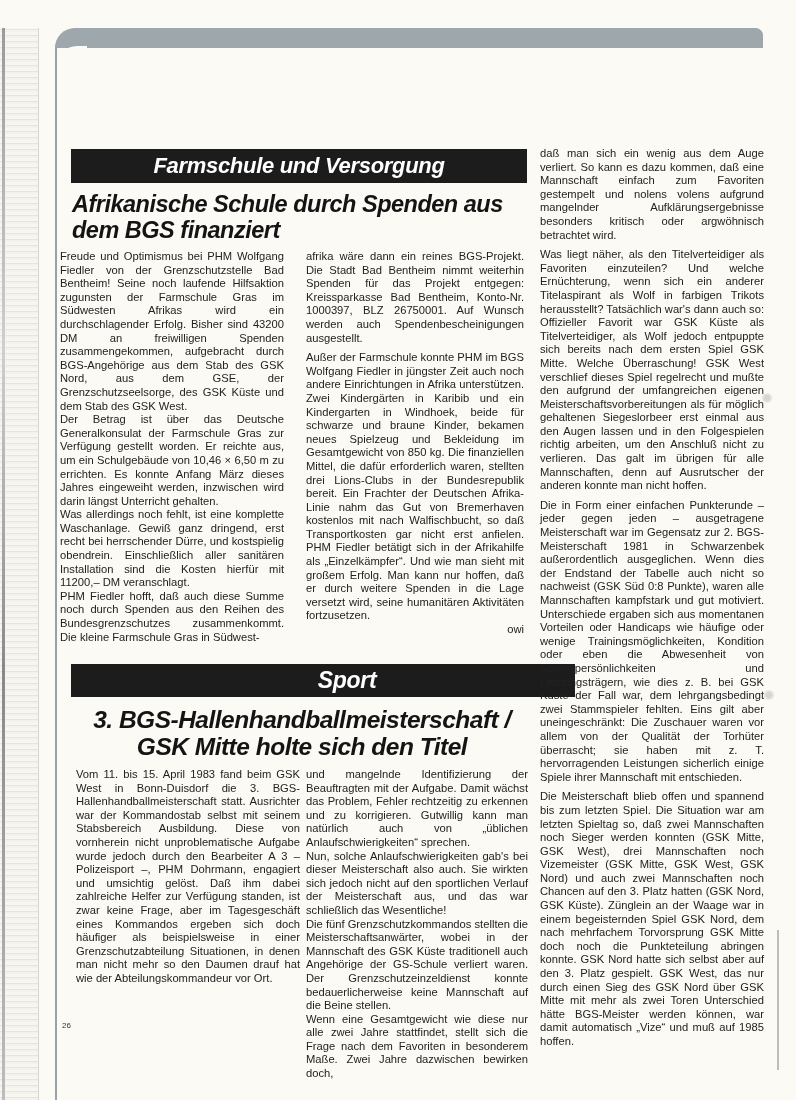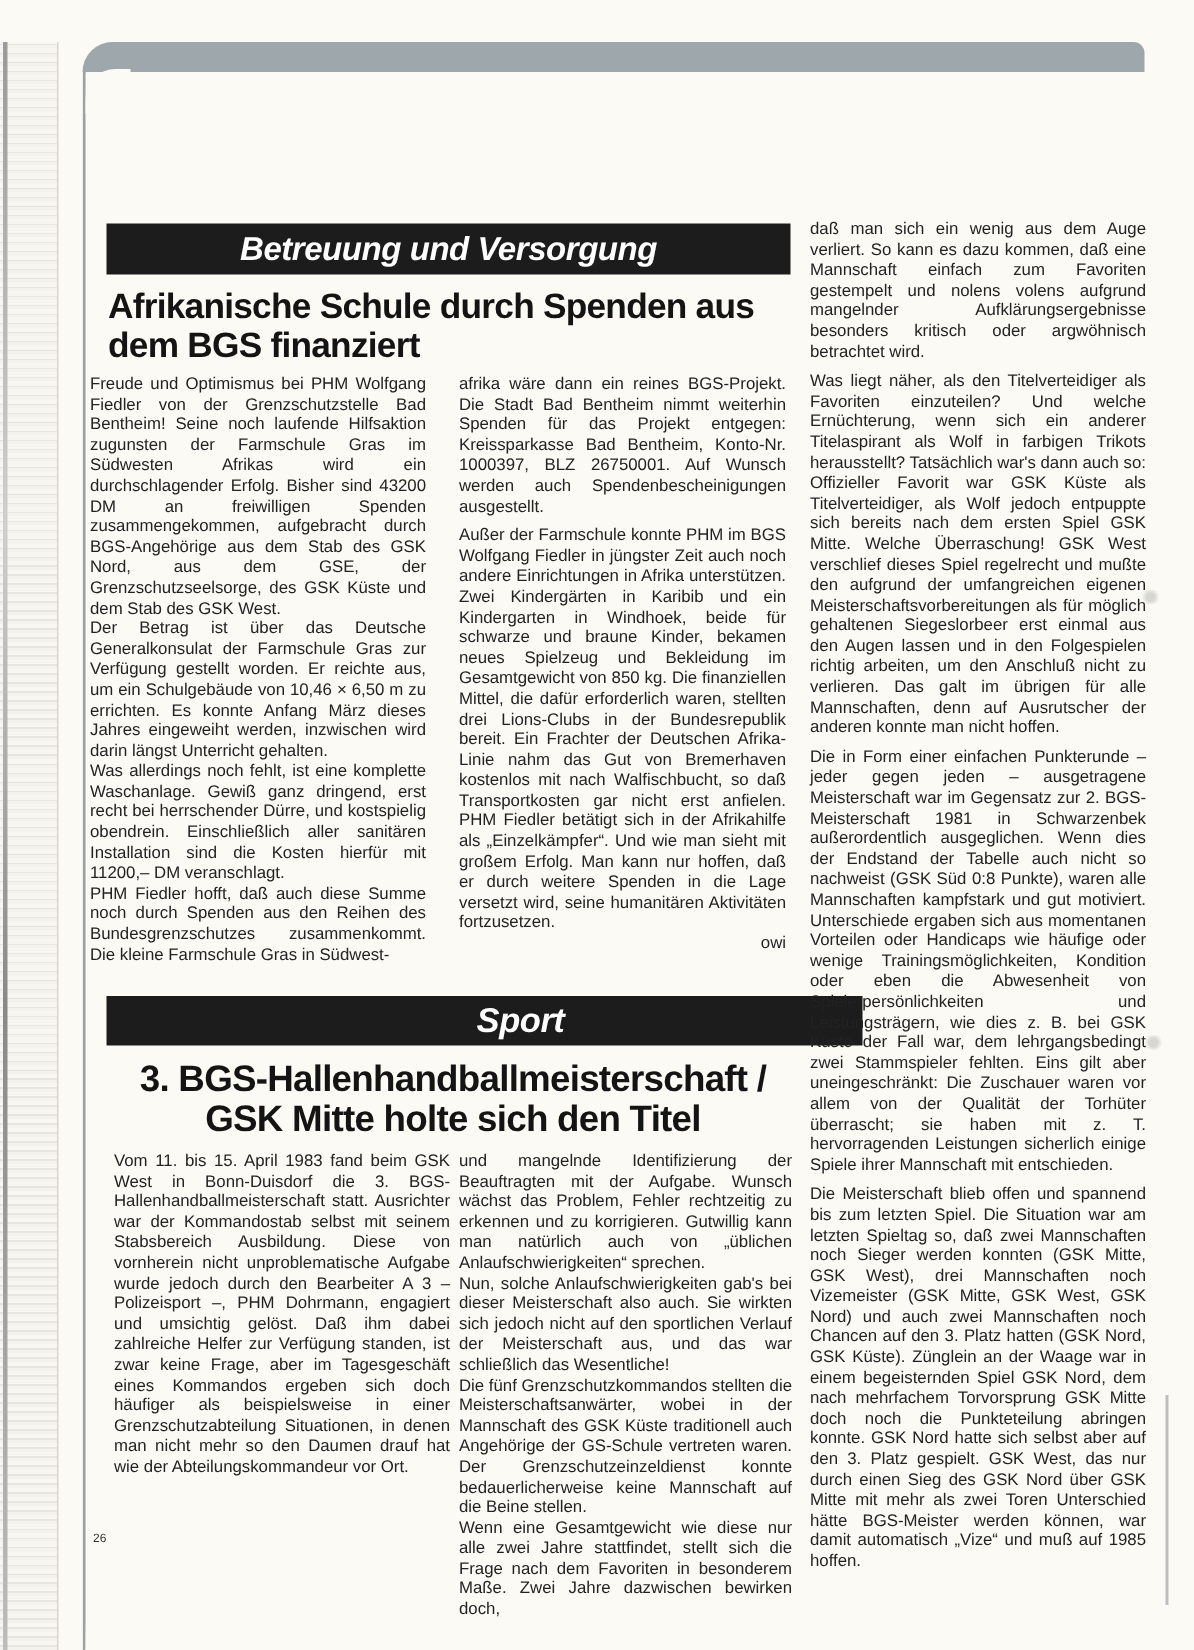--- a/index.html
+++ b/index.html
@@ -35,21 +35,21 @@
   }
   .section-bar {
     position: absolute; background: #1c1c1c; color: #fff;
     font-weight: bold; font-style: italic; text-align: center;
     font-family: "Liberation Sans", sans-serif;
     letter-spacing: -0.3px;
   }
   .bar-care { left: 71px; top: 149px; width: 456px; height: 34px; line-height: 34px; font-size: 22px; }
   .bar-sport { left: 71px; top: 664px; width: 456px; height: 33px; line-height: 33px; font-size: 23px; padding-left: 48px; }
   .headline {
-    position: absolute; font-weight: bold; 
+    position: absolute; font-weight: bold; font-style: italic;
     font-size: 23.5px; line-height: 26px; color: #141414; letter-spacing: -0.5px;
   }
   .hl-care { left: 72px; top: 191px; width: 460px; }
   .hl-sport { left: 72px; top: 706px; width: 460px; font-size: 24.5px; line-height: 27px; text-align: center; }
   .col {
     position: absolute; font-size: 11.2px; line-height: 13.6px;
     text-align: justify; hyphens: manual; color: #222;
   }
   .col p { margin: 0; }
   .col p.gap { margin-top: 6px; }
@@ -68,21 +68,21 @@
   .speck { position: absolute; width: 14px; height: 10px; border-radius: 50%;
     background: radial-gradient(circle, #d7d7d2 0 30%, transparent 70%); }
 </style>
 </head>
 <body>
 
 <div class="edge-strip"></div>
 <div class="page-frame"></div>
 <div class="top-band"></div>
 
-<div class="section-bar bar-care">Betreuung und Versorgung</div>
+<div class="section-bar bar-care">Farmschule und Versorgung</div>
 <div class="headline hl-care">Afrikanische Schule durch Spenden aus dem BGS finanziert</div>
 
 <div class="col c1a">
   <p>Freude und Optimismus bei PHM Wolfgang Fiedler von der Grenzschutzstelle Bad Bentheim! Seine noch laufende Hilfsaktion zugunsten der Farmschule Gras im Südwesten Afrikas wird ein durchschlagender Erfolg. Bisher sind 43200 DM an freiwilligen Spenden zusammengekommen, aufgebracht durch BGS-Angehörige aus dem Stab des GSK Nord, aus dem GSE, der Grenzschutzseelsorge, des GSK Küste und dem Stab des GSK West.</p>
   <p>Der Betrag ist über das Deutsche Generalkonsulat der Farmschule Gras zur Verfügung gestellt worden. Er reichte aus, um ein Schulgebäude von 10,46 × 6,50 m zu errichten. Es konnte Anfang März dieses Jahres eingeweiht werden, inzwischen wird darin längst Unterricht gehalten.</p>
   <p>Was allerdings noch fehlt, ist eine komplette Waschanlage. Gewiß ganz dringend, erst recht bei herrschender Dürre, und kostspielig obendrein. Einschließlich aller sanitären Installation sind die Kosten hierfür mit 11200,– DM veranschlagt.</p>
   <p>PHM Fiedler hofft, daß auch diese Summe noch durch Spenden aus den Reihen des Bundesgrenzschutzes zusammenkommt. Die kleine Farmschule Gras in Südwest-</p>
 </div>
 
 <div class="col c2a">
@@ -92,23 +92,23 @@
 </div>
 
 <div class="section-bar bar-sport">Sport</div>
 <div class="headline hl-sport">3. BGS-Hallenhandballmeisterschaft / GSK Mitte holte sich den Titel</div>
 
 <div class="col c1b">
   <p>Vom 11. bis 15. April 1983 fand beim GSK West in Bonn-Duisdorf die 3. BGS-Hallenhandballmeisterschaft statt. Ausrichter war der Kommandostab selbst mit seinem Stabsbereich Ausbildung. Diese von vornherein nicht unproblematische Aufgabe wurde jedoch durch den Bearbeiter A 3 – Polizeisport –, PHM Dohrmann, engagiert und umsichtig gelöst. Daß ihm dabei zahlreiche Helfer zur Verfügung standen, ist zwar keine Frage, aber im Tagesgeschäft eines Kommandos ergeben sich doch häufiger als beispielsweise in einer Grenzschutzabteilung Situationen, in denen man nicht mehr so den Daumen drauf hat wie der Abteilungskommandeur vor Ort.</p>
 </div>
 
 <div class="col c2b">
-  <p>und mangelnde Identifizierung der Beauftragten mit der Aufgabe. Wunsch wächst das Problem, Fehler rechtzeitig zu erkennen und zu korrigieren. Gutwillig kann man natürlich auch von „üblichen Anlaufschwierigkeiten“ sprechen.</p>
+  <p>und mangelnde Identifizierung der Beauftragten mit der Aufgabe. Damit wächst das Problem, Fehler rechtzeitig zu erkennen und zu korrigieren. Gutwillig kann man natürlich auch von „üblichen Anlaufschwierigkeiten“ sprechen.</p>
   <p>Nun, solche Anlaufschwierigkeiten gab's bei dieser Meisterschaft also auch. Sie wirkten sich jedoch nicht auf den sportlichen Verlauf der Meisterschaft aus, und das war schließlich das Wesentliche!</p>
-  <p>Die fünf Grenzschutzkommandos stellten die Meisterschaftsanwärter, wobei in der Mannschaft des GSK Küste traditionell auch Angehörige der GS-Schule vertreten waren. Der Grenzschutzeinzeldienst konnte bedauerlicherweise keine Mannschaft auf die Beine stellen.</p>
+  <p>Die fünf Grenzschutzkommandos stellten die Meisterschaftsanwärter, wobei in der Mannschaft des GSK Küste traditionell auch Angehörige der GS-Schule verliert waren. Der Grenzschutzeinzeldienst konnte bedauerlicherweise keine Mannschaft auf die Beine stellen.</p>
   <p>Wenn eine Gesamtgewicht wie diese nur alle zwei Jahre stattfindet, stellt sich die Frage nach dem Favoriten in besonderem Maße. Zwei Jahre dazwischen bewirken doch,</p>
 </div>
 
 <div class="col c3">
   <p>daß man sich ein wenig aus dem Auge verliert. So kann es dazu kommen, daß eine Mannschaft einfach zum Favoriten gestempelt und nolens volens aufgrund mangelnder Aufklärungsergebnisse besonders kritisch oder argwöhnisch betrachtet wird.</p>
   <p class="gap">Was liegt näher, als den Titelverteidiger als Favoriten einzuteilen? Und welche Ernüchterung, wenn sich ein anderer Titelaspirant als Wolf in farbigen Trikots herausstellt? Tatsächlich war's dann auch so: Offizieller Favorit war GSK Küste als Titelverteidiger, als Wolf jedoch entpuppte sich bereits nach dem ersten Spiel GSK Mitte. Welche Überraschung! GSK West verschlief dieses Spiel regelrecht und mußte den aufgrund der umfangreichen eigenen Meisterschaftsvorbereitungen als für möglich gehaltenen Siegeslorbeer erst einmal aus den Augen lassen und in den Folgespielen richtig arbeiten, um den Anschluß nicht zu verlieren. Das galt im übrigen für alle Mannschaften, denn auf Ausrutscher der anderen konnte man nicht hoffen.</p>
   <p class="gap">Die in Form einer einfachen Punkterunde – jeder gegen jeden – ausgetragene Meisterschaft war im Gegensatz zur 2. BGS-Meisterschaft 1981 in Schwarzenbek außerordentlich ausgeglichen. Wenn dies der Endstand der Tabelle auch nicht so nachweist (GSK Süd 0:8 Punkte), waren alle Mannschaften kampfstark und gut motiviert. Unterschiede ergaben sich aus momentanen Vorteilen oder Handicaps wie häufige oder wenige Trainingsmöglichkeiten, Kondition oder eben die Abwesenheit von Spielerpersönlichkeiten und Leistungsträgern, wie dies z. B. bei GSK Küste der Fall war, dem lehrgangsbedingt zwei Stammspieler fehlten. Eins gilt aber uneingeschränkt: Die Zuschauer waren vor allem von der Qualität der Torhüter überrascht; sie haben mit z. T. hervorragenden Leistungen sicherlich einige Spiele ihrer Mannschaft mit entschieden.</p>
   <p class="gap">Die Meisterschaft blieb offen und spannend bis zum letzten Spiel. Die Situation war am letzten Spieltag so, daß zwei Mannschaften noch Sieger werden konnten (GSK Mitte, GSK West), drei Mannschaften noch Vizemeister (GSK Mitte, GSK West, GSK Nord) und auch zwei Mannschaften noch Chancen auf den 3. Platz hatten (GSK Nord, GSK Küste). Zünglein an der Waage war in einem begeisternden Spiel GSK Nord, dem nach mehrfachem Torvorsprung GSK Mitte doch noch die Punkteteilung abringen konnte. GSK Nord hatte sich selbst aber auf den 3. Platz gespielt. GSK West, das nur durch einen Sieg des GSK Nord über GSK Mitte mit mehr als zwei Toren Unterschied hätte BGS-Meister werden können, war damit automatisch „Vize“ und muß auf 1985 hoffen.</p>
 </div>
 

